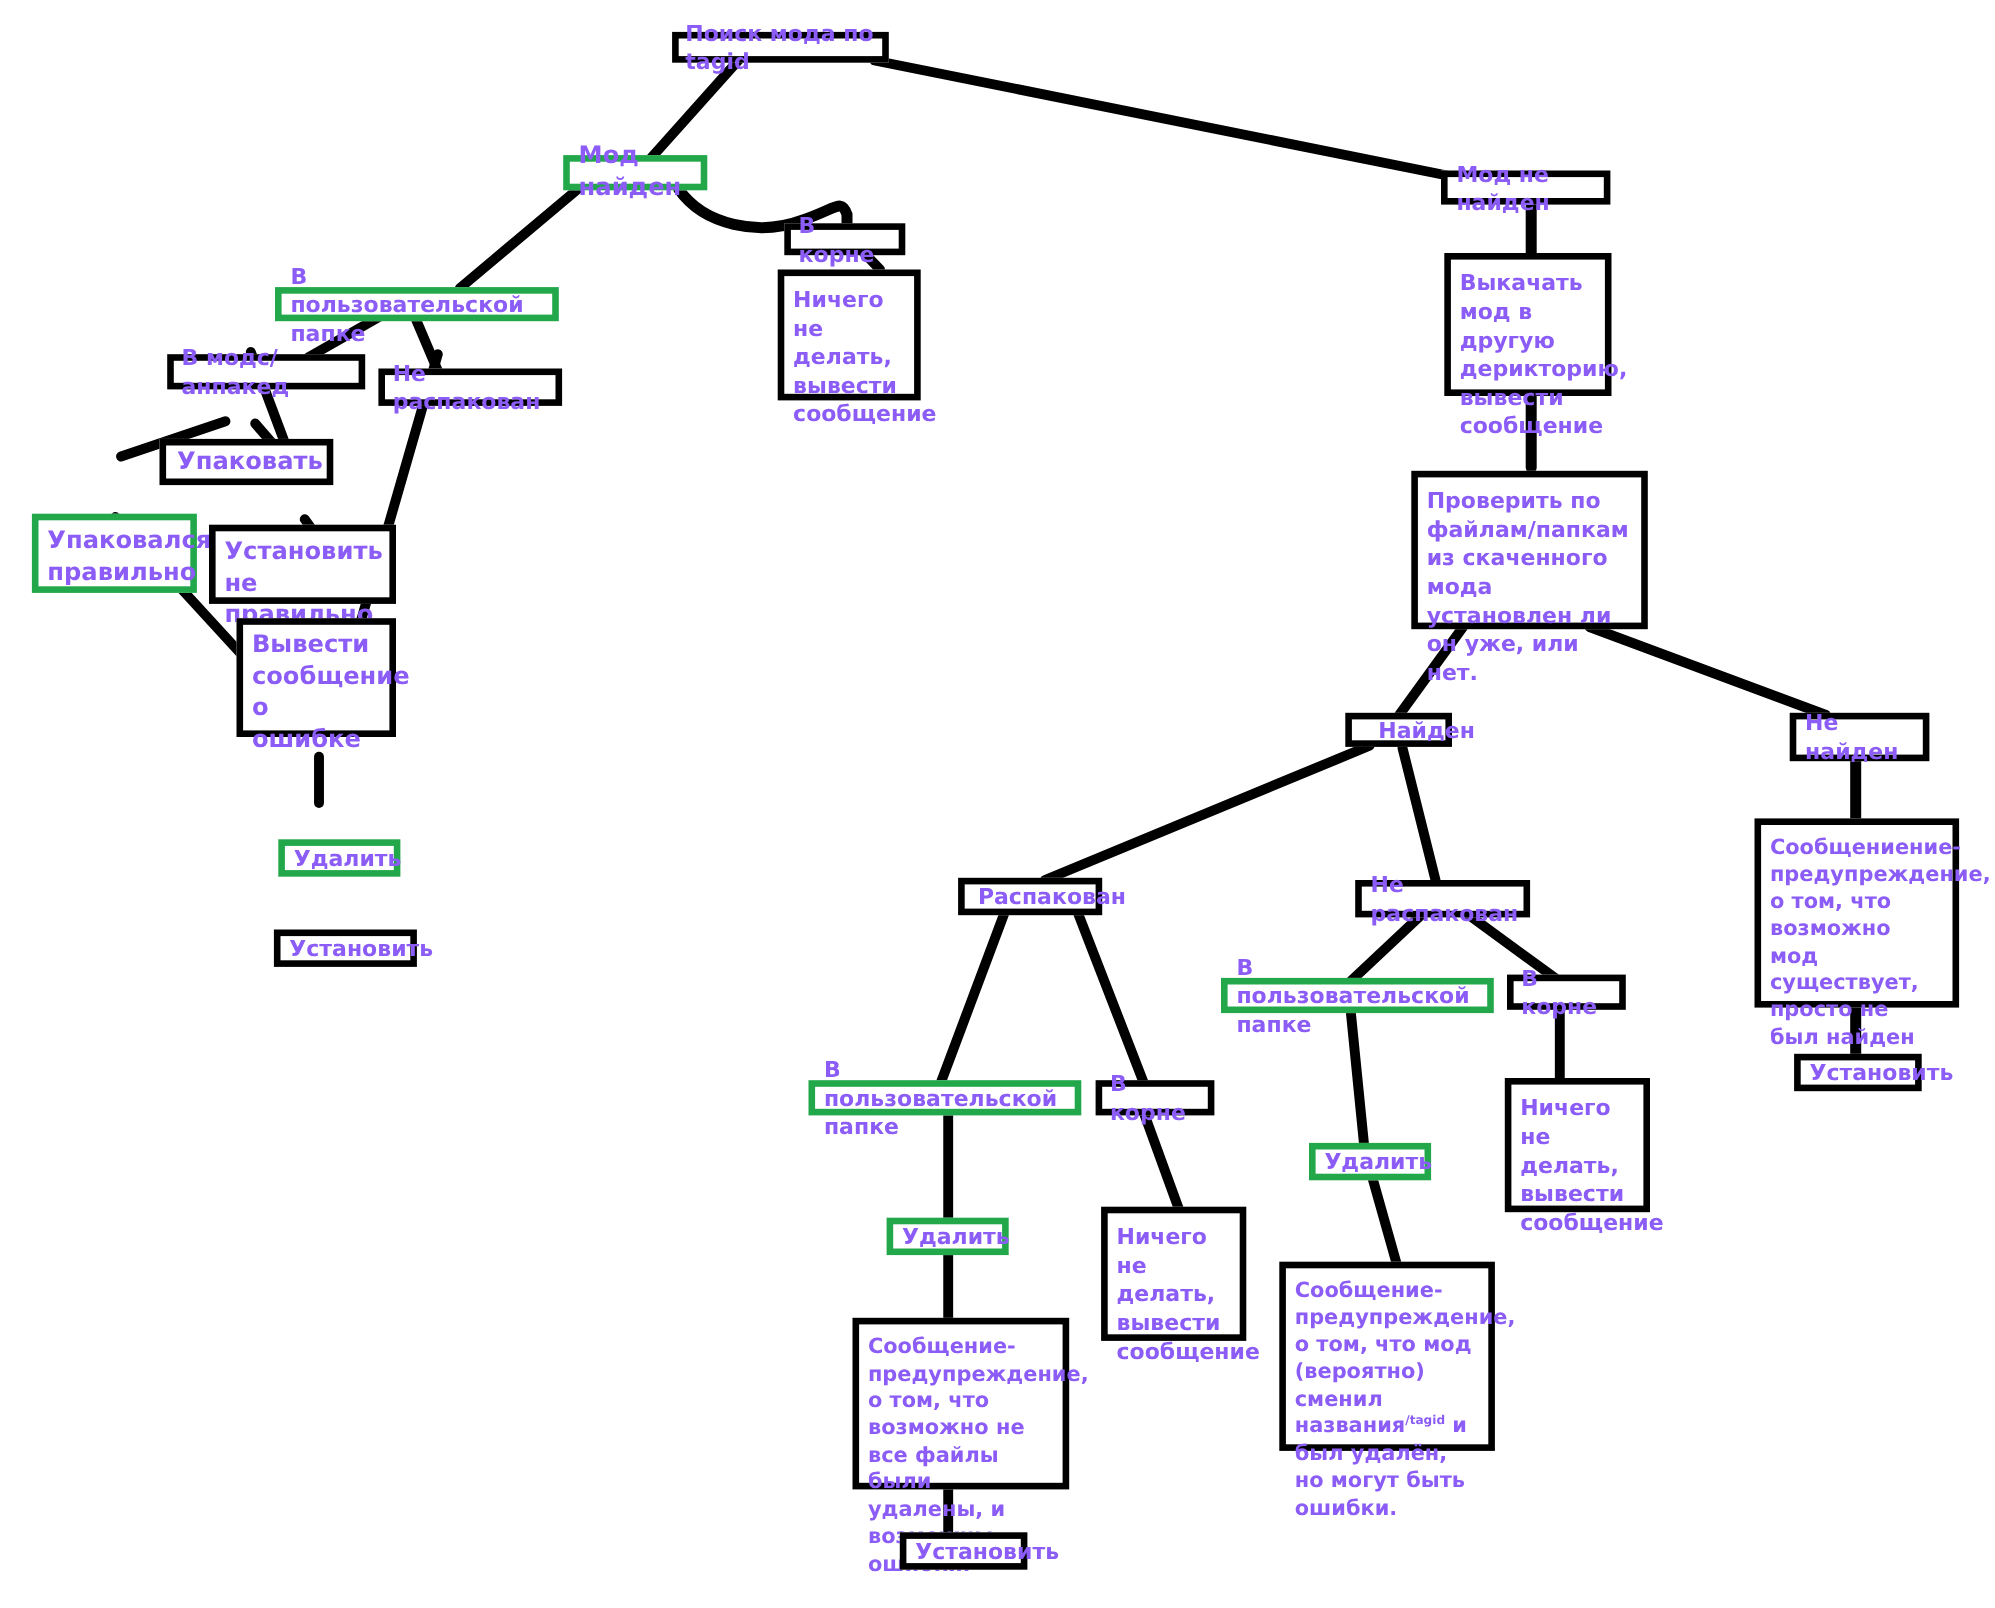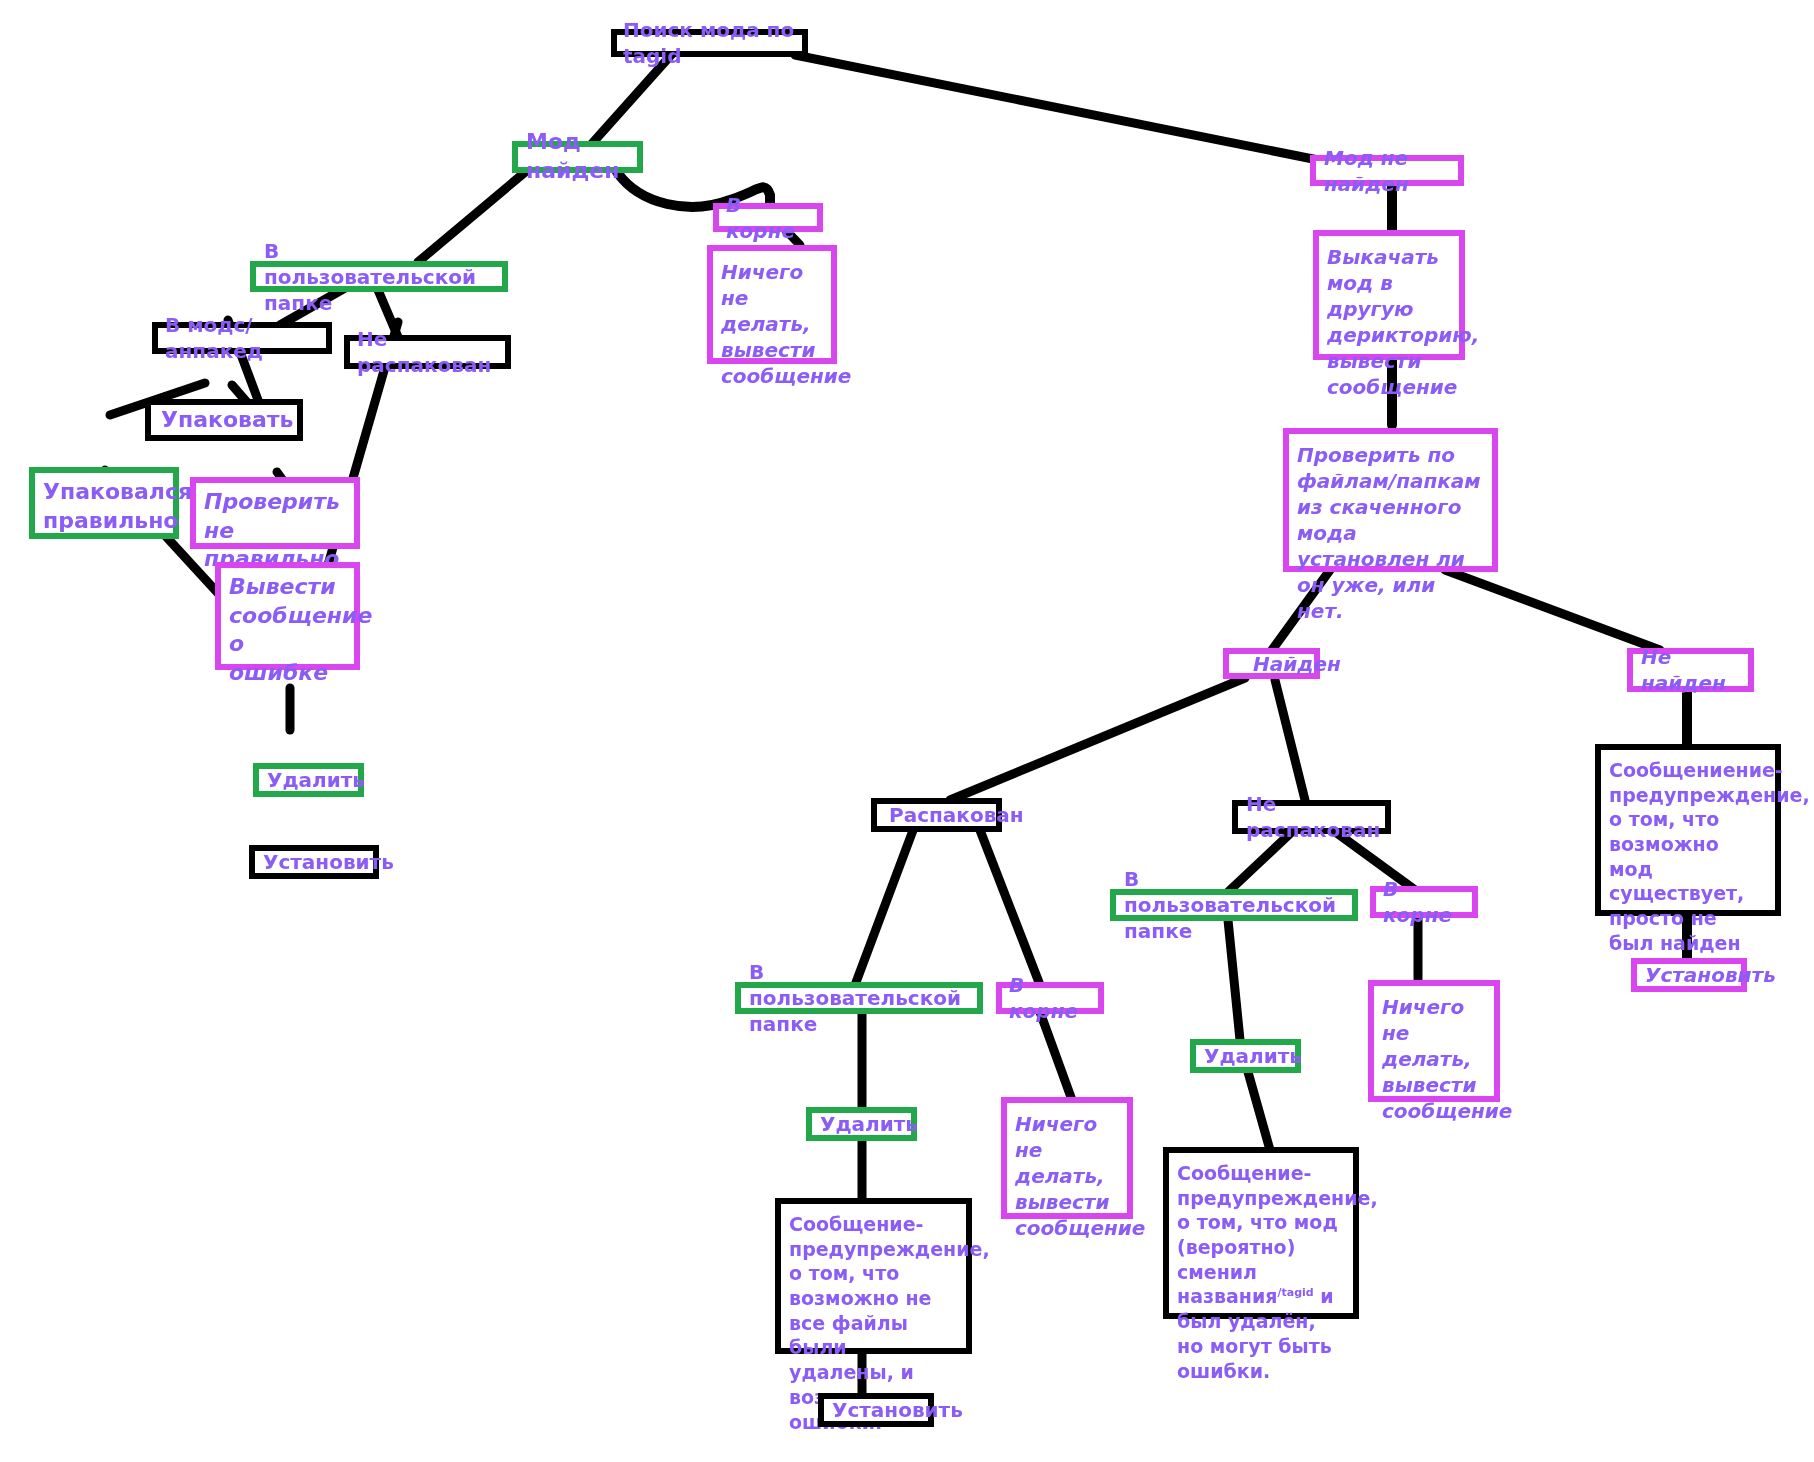--- a/index.html
+++ b/index.html
@@ -37,21 +37,21 @@
     align-items: flex-start;
   }
   .node .txt {
     display: block;
     width: 100%;
   }
   .node.mid {
     align-items: center;
   }
   .black  { border: 6px solid #000000; }
-  .red    { border: 6px solid #d946ef; font-style: italic; }
+  .red    { border: 6px solid #000000; }
   .green  { border: 6px solid #22a84a; }
   .t1 { font-size: 19px; }
   .t2 { font-size: 20px; }
   .t3 { font-size: 22px; }
   .sup {
     font-size: 11px;
     font-weight: bold;
     vertical-align: super;
     line-height: 0;
   }
@@ -164,21 +164,21 @@
 
   <div class="node black mid t3" style="left:145px; top:399px; width:158px; height:42px; padding:0 10px;">
     <span class="txt">Упаковать</span>
   </div>
 
   <div class="node green t3" style="left:29px; top:467px; width:150px; height:72px; padding:5px 8px 0 8px;">
     <span class="txt">Упаковался правильно</span>
   </div>
 
   <div class="node red t3" style="left:190px; top:477px; width:170px; height:72px; padding:5px 8px 0 8px;">
-    <span class="txt">Проверить не правильно</span>
+    <span class="txt">Установить не правильно</span>
   </div>
 
   <div class="node red t3" style="left:215px; top:562px; width:145px; height:108px; padding:5px 8px 0 8px;">
     <span class="txt">Вывести сообщение о ошибке</span>
   </div>
 
   <div class="node green mid t2" style="left:253px; top:763px; width:111px; height:34px; padding:0 8px;">
     <span class="txt center">Удалить</span>
   </div>
 

